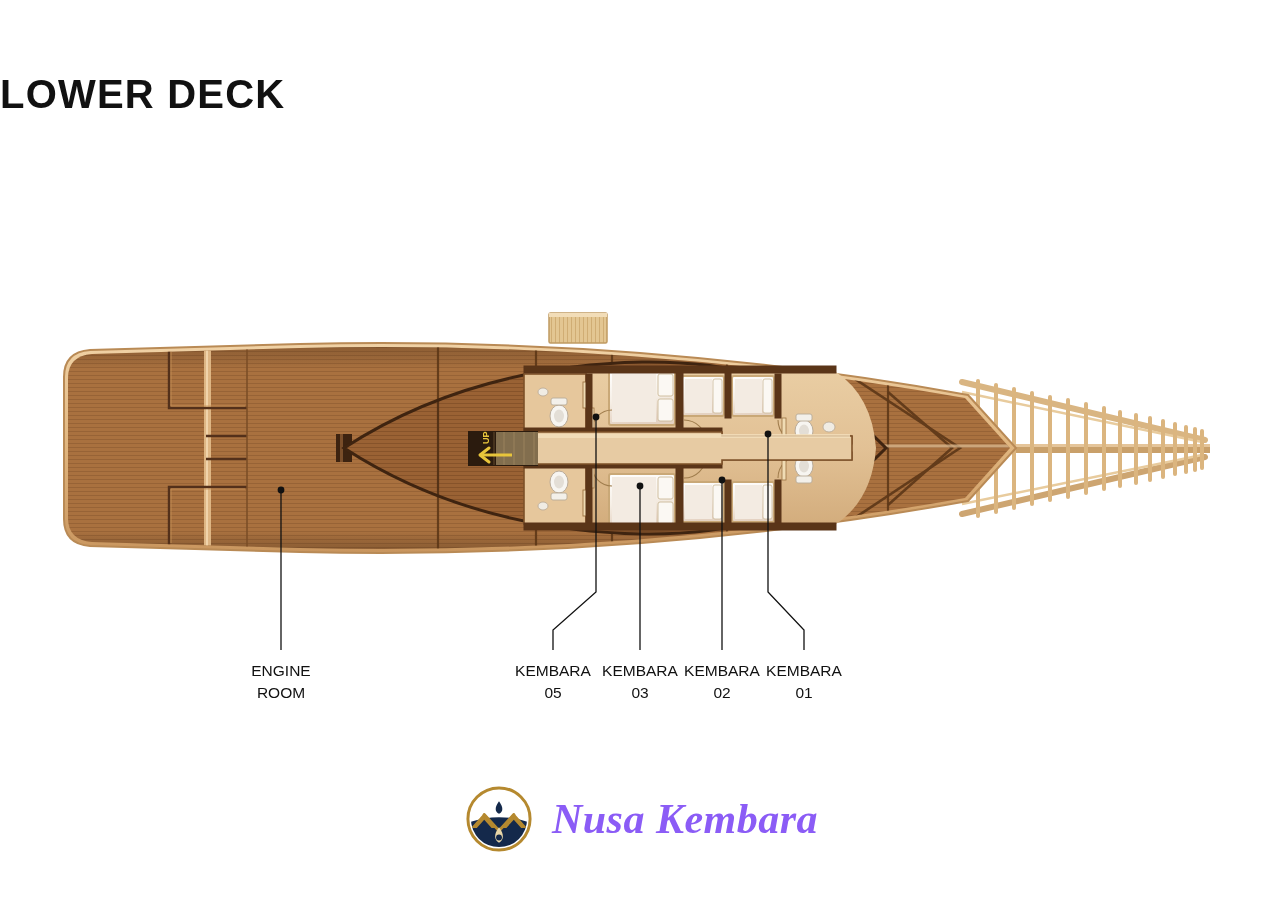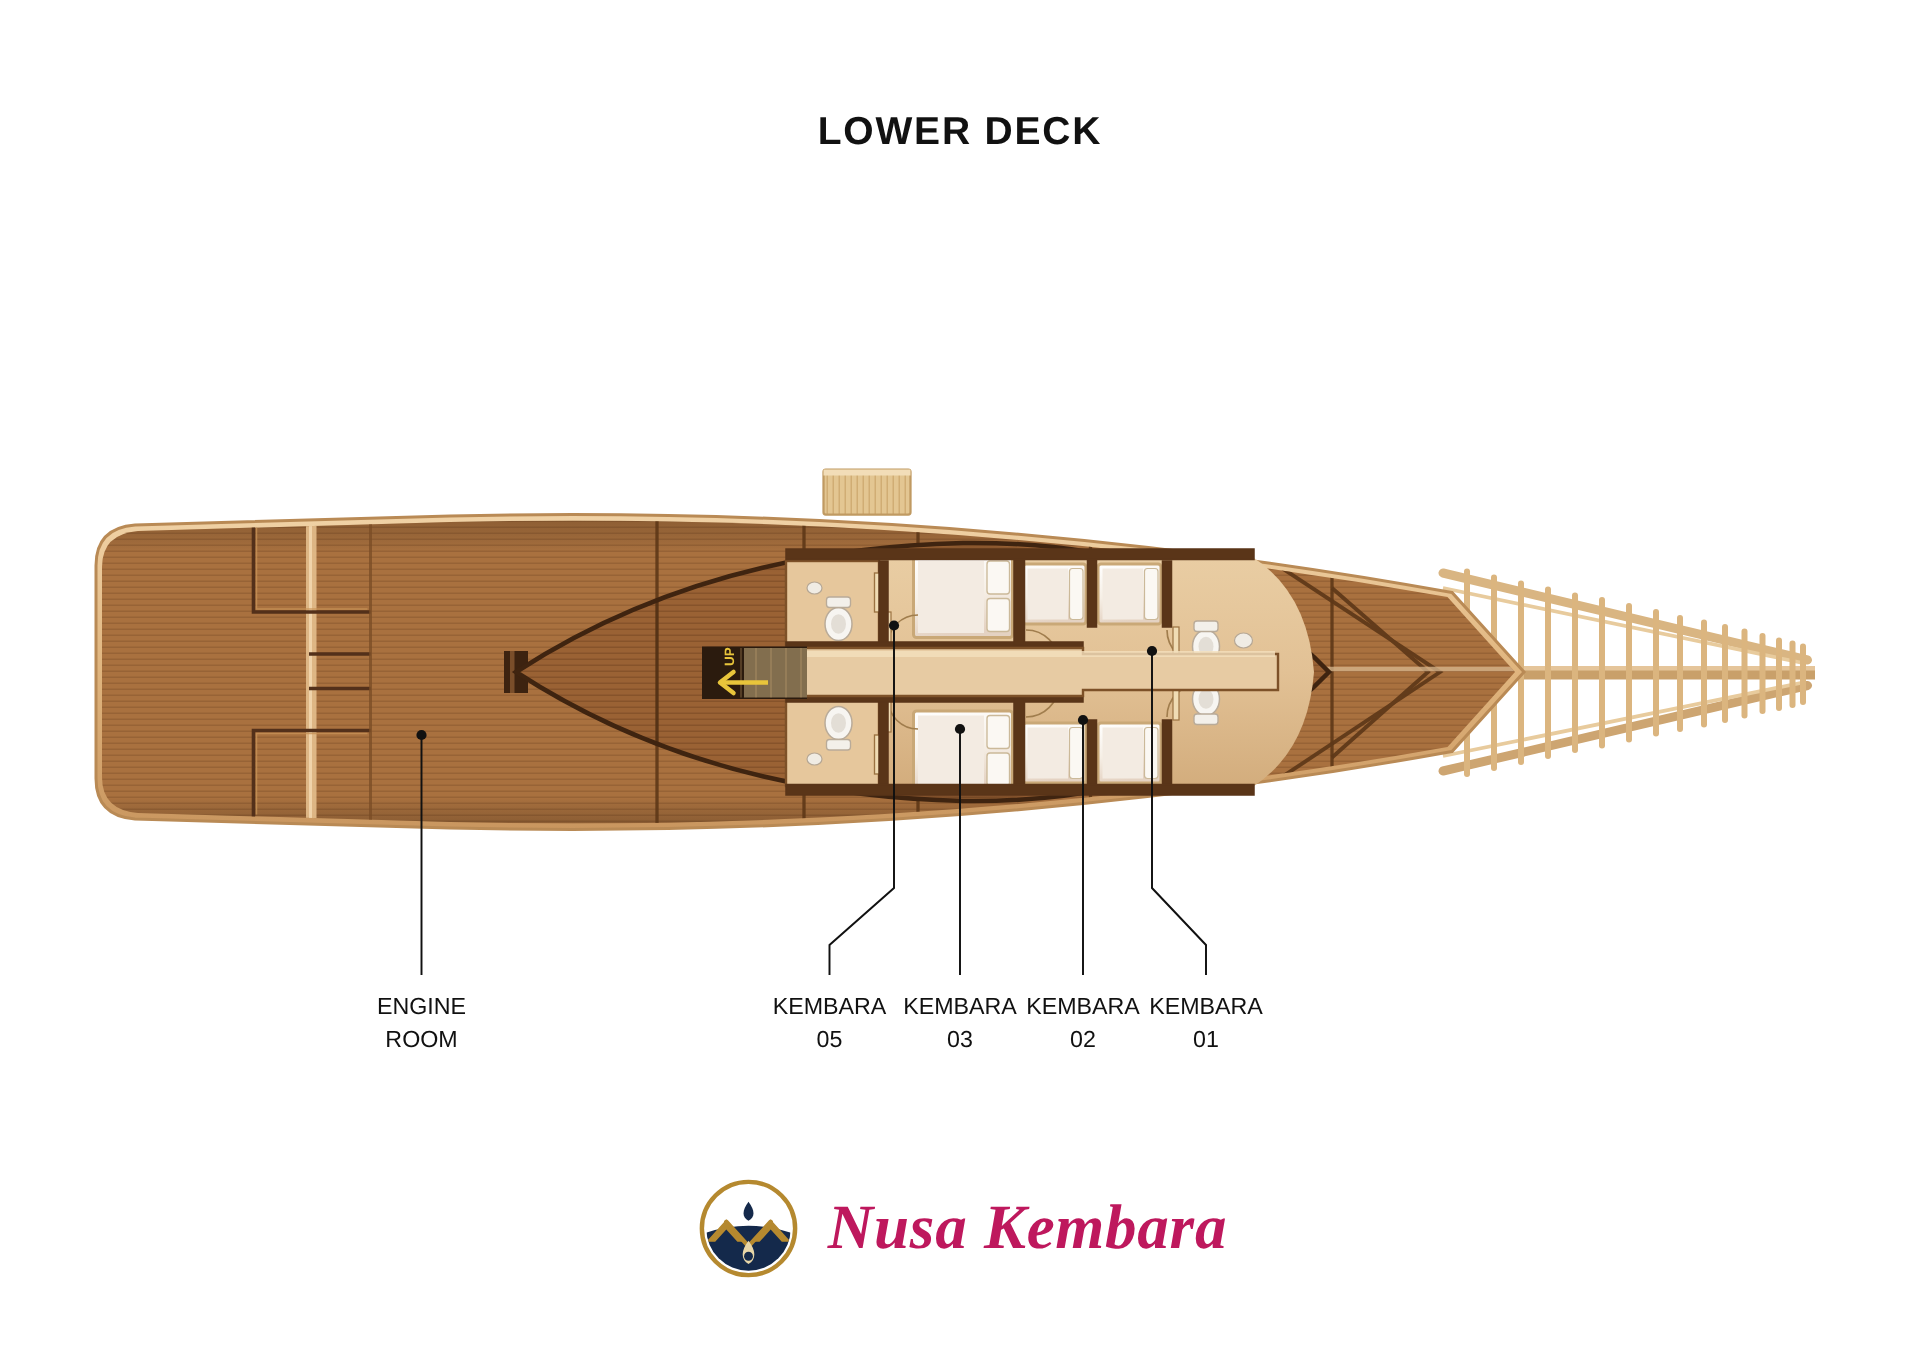--- a/index.html
+++ b/index.html
@@ -2,33 +2,33 @@
 <html><head>
 <meta charset="utf-8">
 <style>
   html,body{margin:0;padding:0;}
   body{
     width:1280px;height:905px;background:#ffffff;
     font-family:"Liberation Sans", sans-serif;
     overflow:hidden;position:relative;
   }
   #page-title{
-    position:absolute;left:0;top:72px;width:1280px;text-align:center;
-    font-size:26px;font-weight:bold;letter-spacing:1.2px;color:#111111;
+    position:absolute;left:0;top:72px;width:1280px;text-align:left;
+    font-size:40px;font-weight:bold;letter-spacing:1.2px;color:#111111;
   }
   #deck-plan{position:absolute;left:0;top:0;width:1280px;height:905px;}
   #brand{
     position:absolute;left:0;top:782px;width:1280px;
     display:flex;align-items:center;justify-content:center;gap:16px;
   }
   #brand-mark{width:74px;height:74px;display:block;}
   #brand-name{
     font-family:"Liberation Serif", serif;
     font-style:italic;font-weight:bold;font-size:42px;
-    color:#be185d;letter-spacing:0.5px;white-space:nowrap;
+    color:#8b5cf6;letter-spacing:0.5px;white-space:nowrap;
   }
 </style>
 </head>
 <body>
 
 <div id="page-title">LOWER DECK</div>
 
 <svg id="deck-plan" viewBox="0 0 1280 905" xmlns="http://www.w3.org/2000/svg">
 
   <defs>

